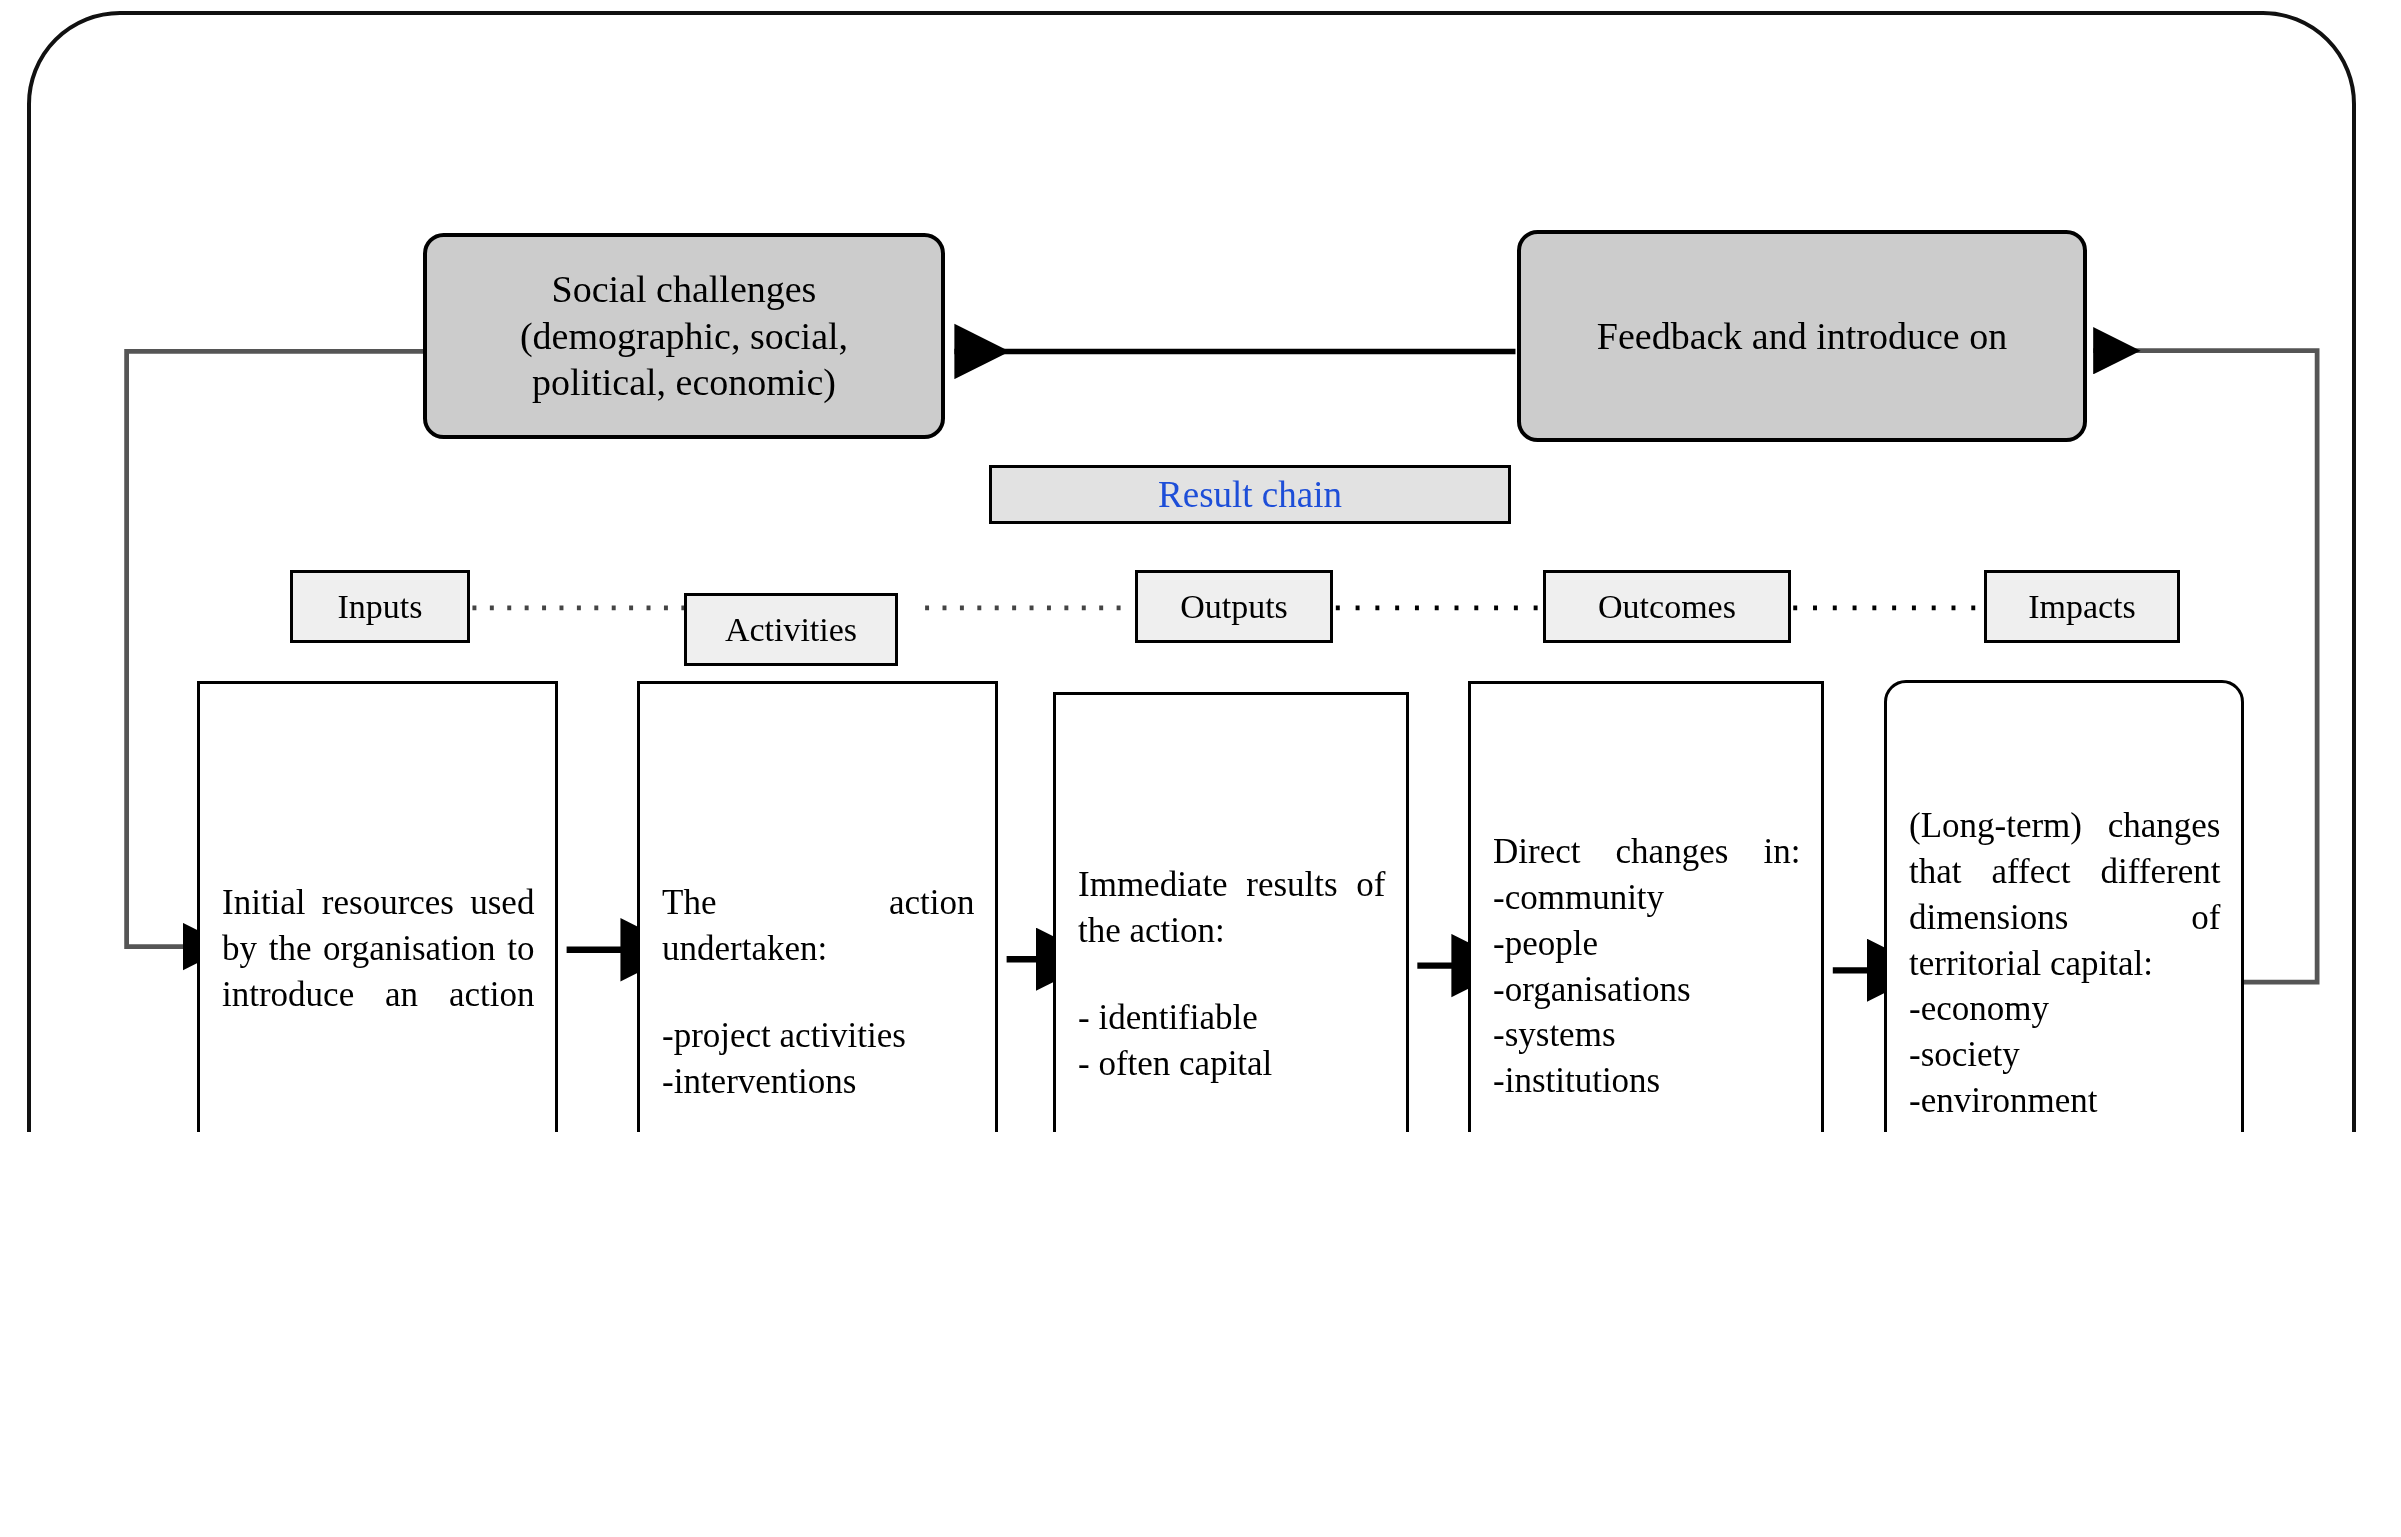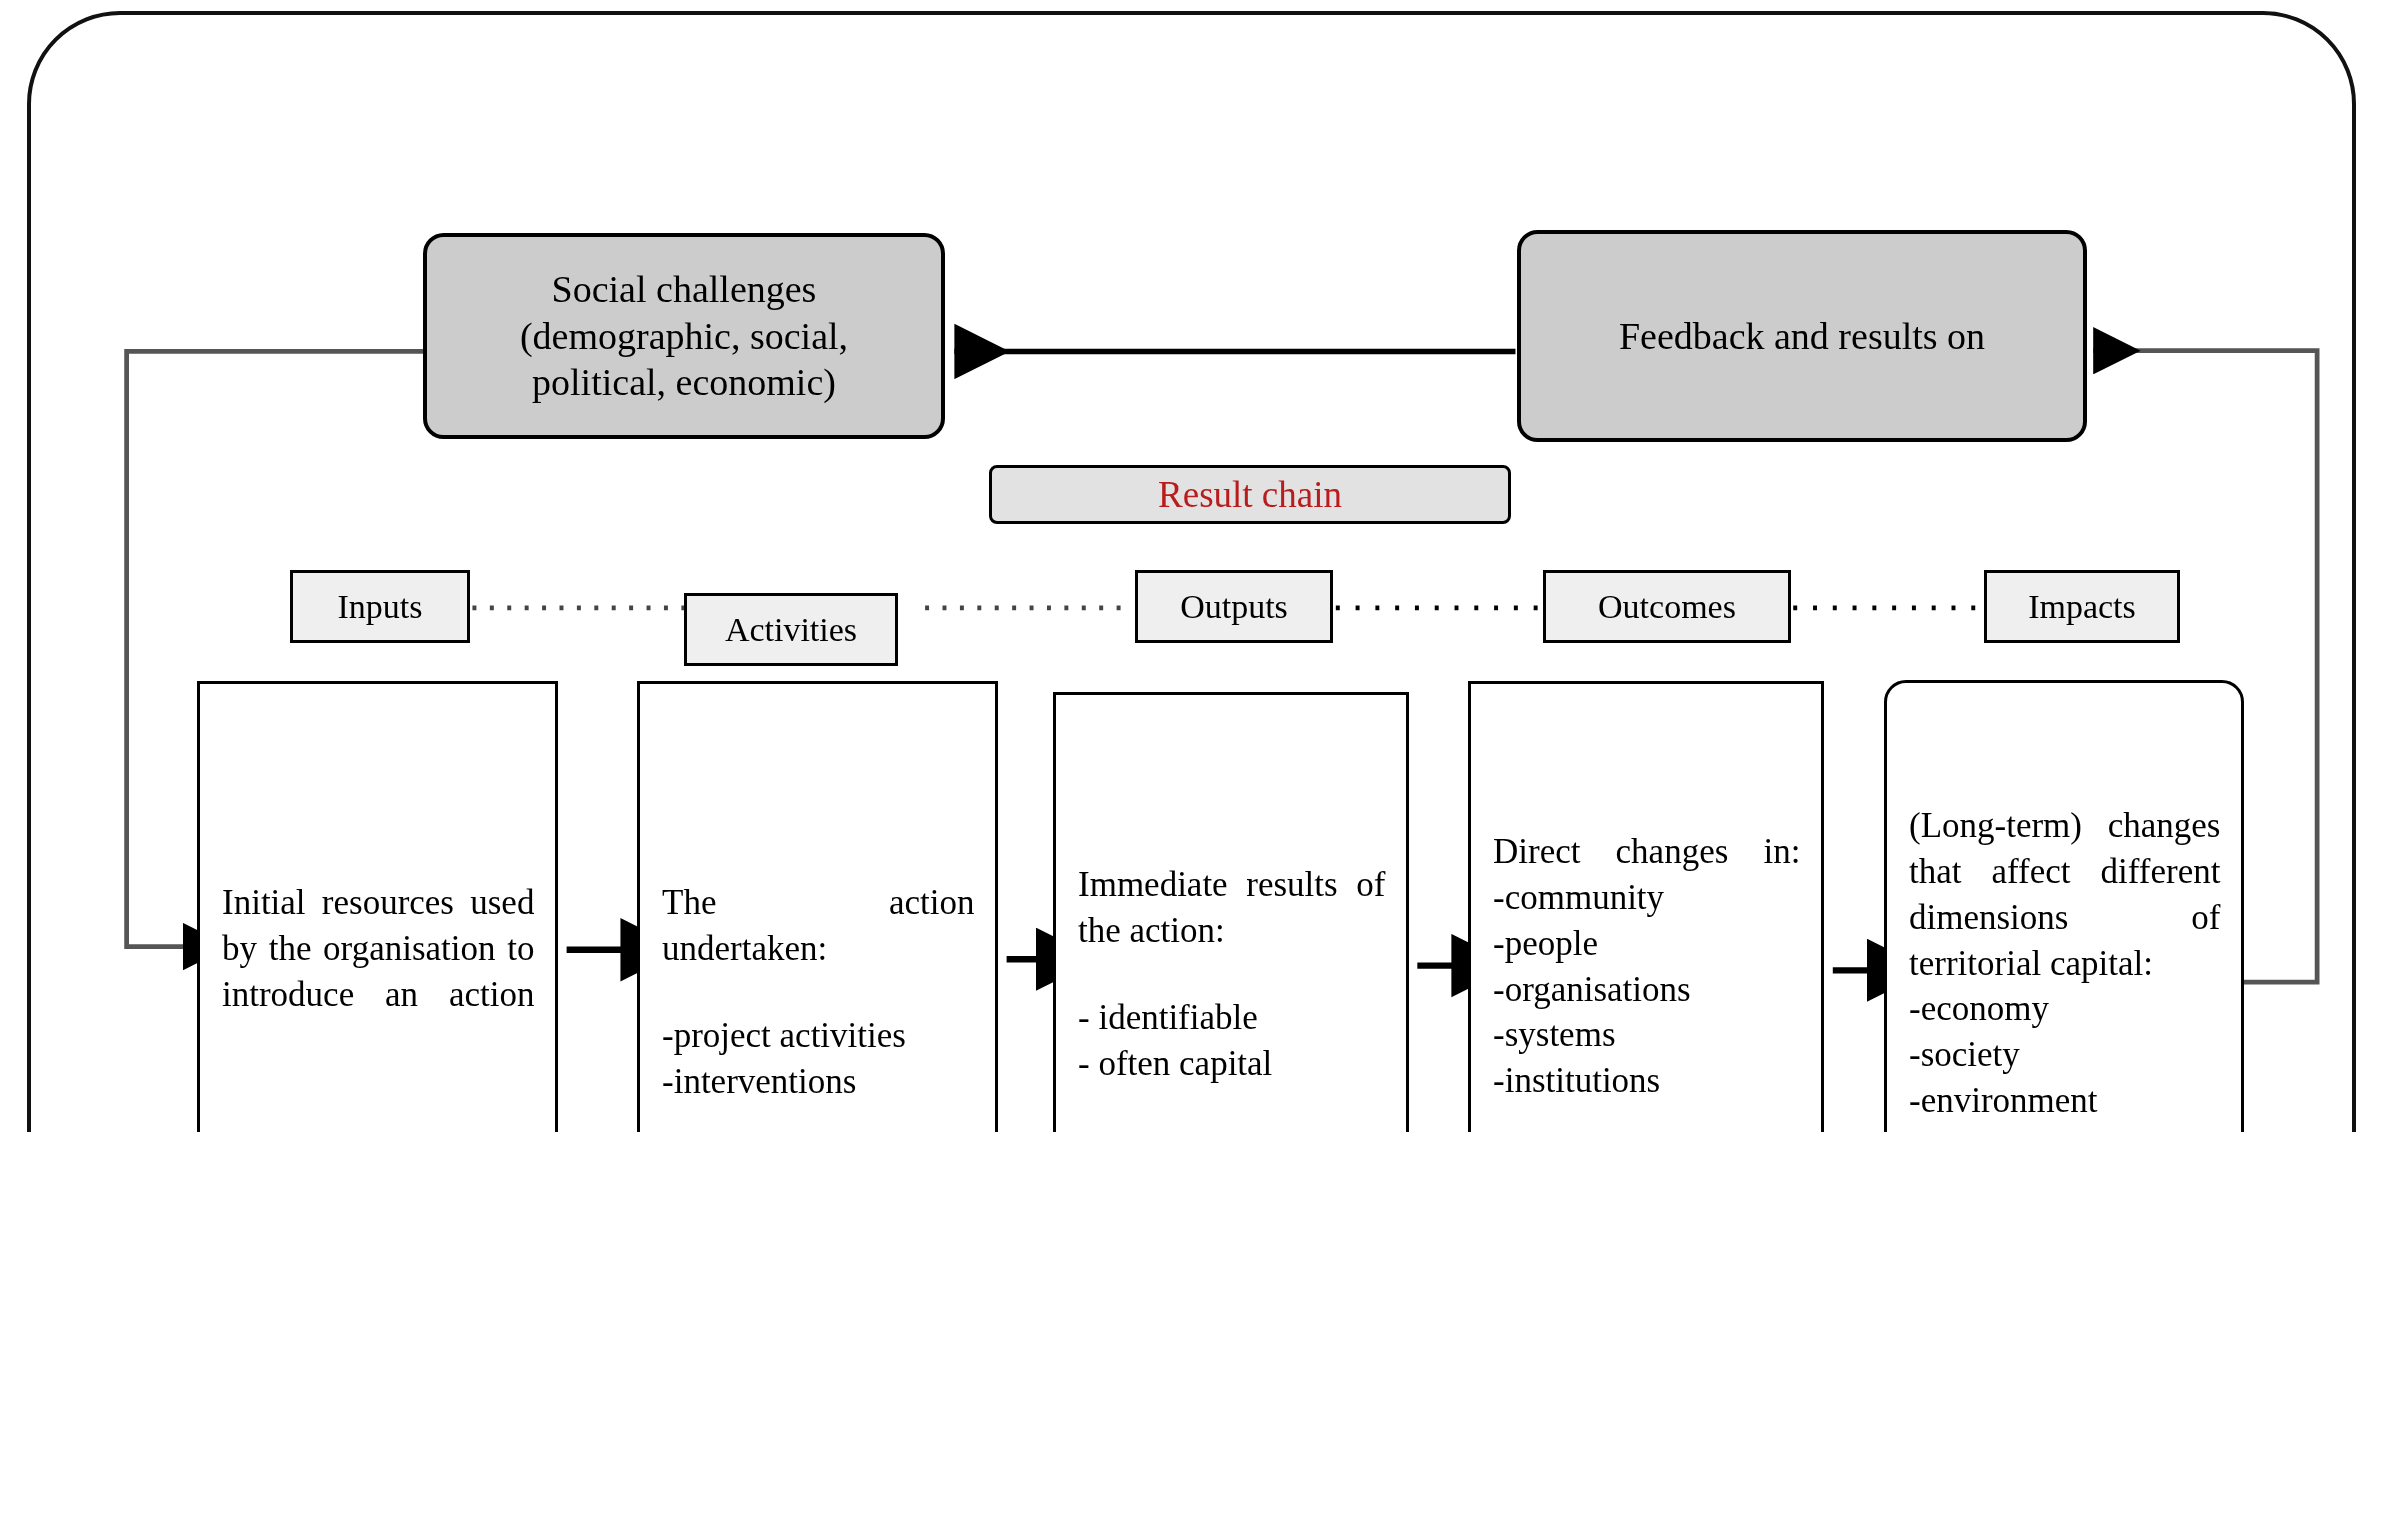--- a/index.html
+++ b/index.html
@@ -71,27 +71,27 @@
   }
   
   #result-chain-box {
     position: absolute;
     left: 989px;
     top: 465px;
     width: 522px;
     height: 59px;
     background: #e2e2e2;
     border: 3.2px solid #000000;
-    border-radius: 8px;
+    border-radius: 0;
     box-sizing: border-box;
     display: flex;
     align-items: center;
     justify-content: center;
     font-size: 37px;
-    color: #b91c1c;
+    color: #1d4ed8;
   }
   
   .stage-chip {
     position: absolute;
     background: #efefef;
     border: 3.2px solid #000000;
     box-sizing: border-box;
     display: flex;
     align-items: center;
     justify-content: center;
@@ -176,21 +176,21 @@
 
   <div id="social-challenges-box" class="grey-round">
     <div class="lines">
       <div>Social challenges</div>
       <div>(demographic, social,</div>
       <div>political, economic)</div>
     </div>
   </div>
 
   <div id="feedback-box" class="grey-round">
-    <div>Feedback and results on</div>
+    <div>Feedback and introduce on</div>
   </div>
 
   <div id="result-chain-box">
     <span>Result chain</span>
   </div>
 
   <div id="stage-chip-0" class="stage-chip">
     <span>Inputs</span>
   </div>
   <div id="stage-chip-1" class="stage-chip">

